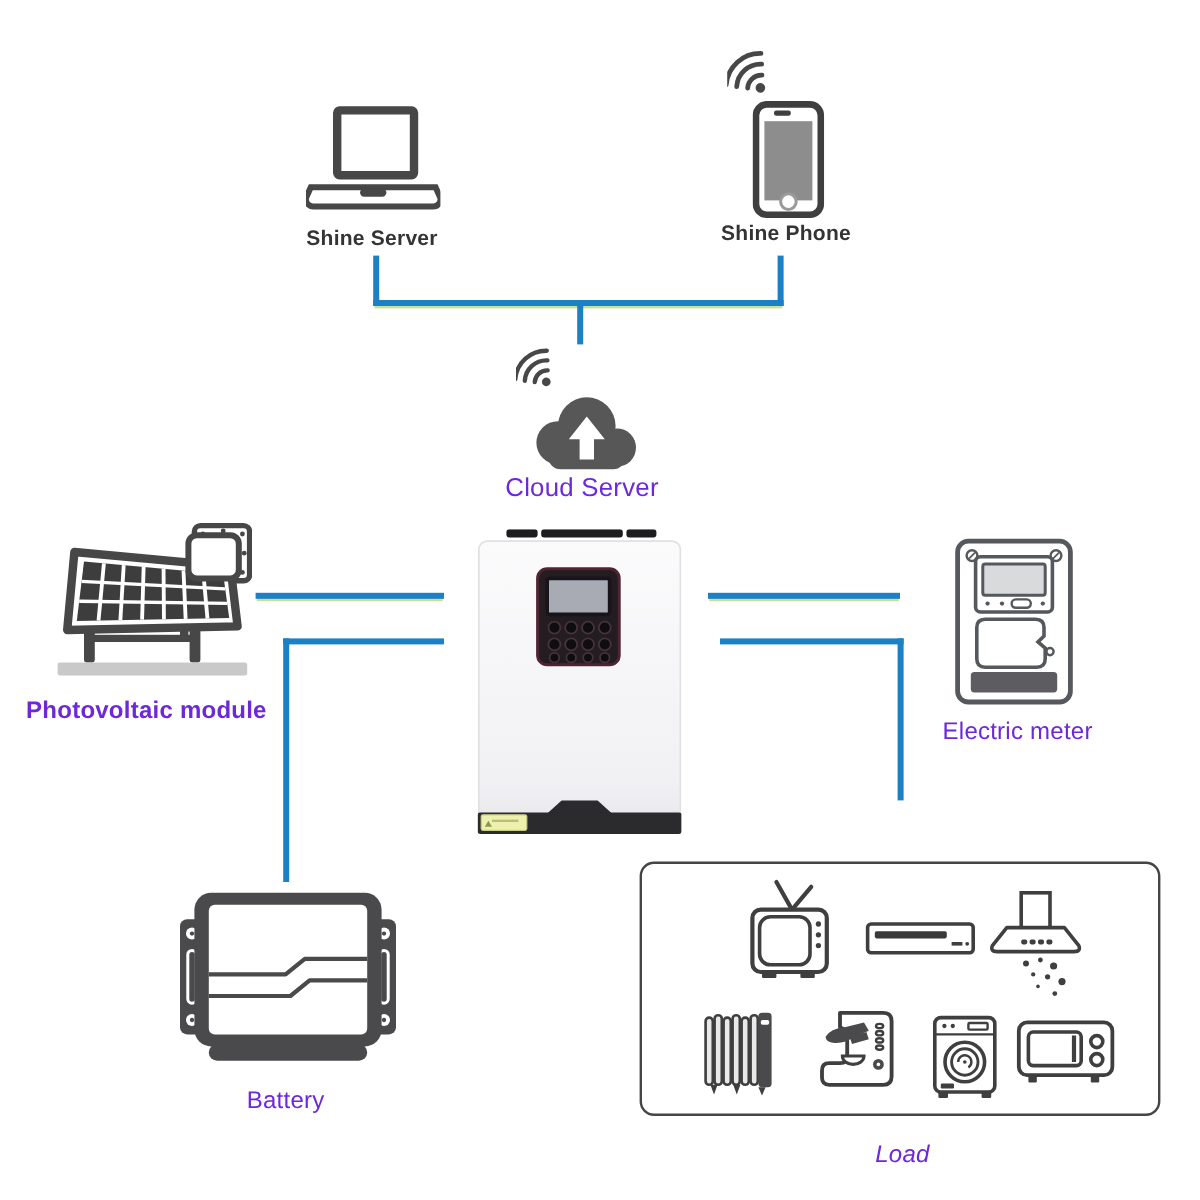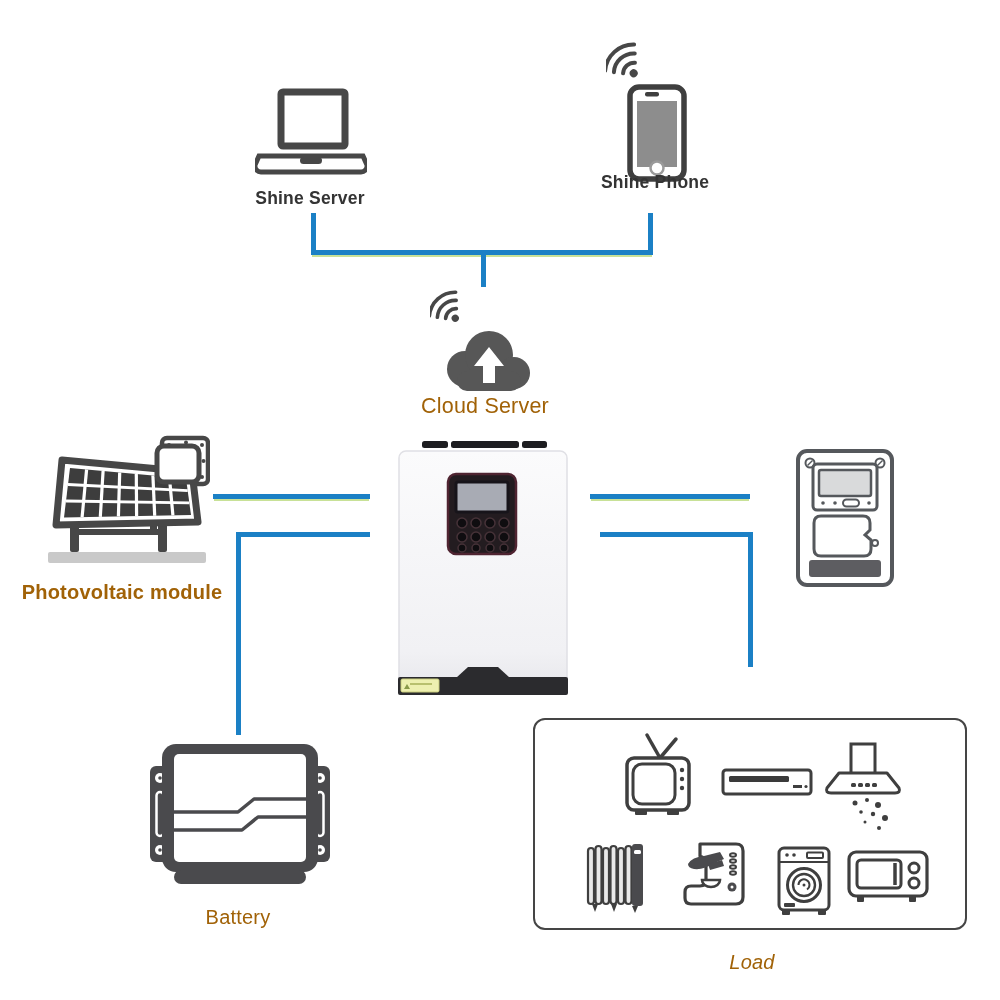--- a/index.html
+++ b/index.html
@@ -2,21 +2,21 @@
 <html><head>
 <meta charset="utf-8">
 <style>
   html,body{margin:0;padding:0;background:#ffffff;}
   #canvas{
     position:relative;width:1000px;height:980px;background:#ffffff;overflow:hidden;
     font-family:"Liberation Sans","DejaVu Sans",sans-serif;
   }
   .abs{position:absolute;}
   .lbl{
-    position:absolute;text-align:center;color:#a16207;
+    position:absolute;text-align:center;color:#6d28d9;
     font-size:20px;letter-spacing:.2px;white-space:nowrap;
   }
   .lbl.bold{font-weight:bold;font-size:17.5px;color:#343434;}
   .lbl.big{font-size:21.5px;}
   .conn{position:absolute;background:#1b80c5;}
   .conn.h{height:5px;}
   .conn.v{width:5px;}
   .conn.accent{box-shadow:0 3px 0 -1px rgba(154,200,66,.55);}
   svg{display:block;}
   .loadbox{
@@ -49,21 +49,21 @@
     </svg>
   </div>
   <div class="abs" style="left:627px;top:84px;">
     <svg width="60" height="98" viewBox="0 0 60 98">
       <rect x="3" y="3" width="54" height="92" rx="9" fill="#ffffff" stroke="#3f3f3f" stroke-width="5.5"></rect>
       <rect x="18" y="8" width="14" height="4.5" rx="2" fill="#3f3f3f"></rect>
       <rect x="10" y="17" width="40" height="66" fill="#8d8d8d"></rect>
       <circle cx="30" cy="84" r="6.5" fill="#ffffff" stroke="#9a9a9a" stroke-width="2.5"></circle>
     </svg>
   </div>
-  <div class="lbl bold" style="left:565px;top:172px;width:180px;">Shine Phone</div>
+  <div class="lbl bold" style="left:565px;top:184px;width:180px;">Shine Phone</div>
 
   <div class="conn v" style="left:311px;top:213px;height:42px;"></div>
   <div class="conn v" style="left:648px;top:213px;height:42px;"></div>
   <div class="conn h accent" style="left:311px;top:250px;width:342px;"></div>
   <div class="conn v" style="left:481px;top:255px;height:32px;"></div>
 
   <div class="abs" style="left:430px;top:290px;">
     <svg width="42" height="38" viewBox="0 0 46 42">
       <g transform="rotate(-42 23 26)" fill="none" stroke="#474747" stroke-width="4" stroke-linecap="round">
         <circle cx="23" cy="33" r="4" fill="#474747" stroke="none"></circle>
@@ -189,20 +189,21 @@
         <circle cx="28" cy="55" r="1.8"></circle>
           <circle cx="40" cy="55" r="1.8"></circle>
           <circle cx="74" cy="55" r="1.8"></circle>
       </g>
       <rect x="48" y="51.5" width="16" height="7" rx="3.5" fill="#ffffff" stroke="#55585c" stroke-width="2"></rect>
       <path d="M26 68 H68 Q75 68 75 75 V82 L70 87 L76 92 V101 Q76 108 69 108 H26 Q19 108 19 101 V75 Q19 68 26 68 Z" fill="#ffffff" stroke="#55585c" stroke-width="3"></path>
       <circle cx="80" cy="95" r="3" fill="#ffffff" stroke="#55585c" stroke-width="2"></circle>
       <rect x="14" y="112" width="72" height="17" rx="3" fill="#5d5d61"></rect>
     </svg>
   </div>
+  <div class="lbl" style="left:758px;top:599px;width:180px;">Electric meter</div>
 
   <div class="abs" style="left:150px;top:740px;">
     <svg width="180" height="150" viewBox="0 0 180 150">
       <rect x="0" y="26" width="20" height="96" rx="6" fill="#4a4a4d"></rect>
       <rect x="160" y="26" width="20" height="96" rx="6" fill="#4a4a4d"></rect>
       <g fill="#ffffff">
         <circle cx="10" cy="38" r="5"></circle>
           <circle cx="10" cy="110" r="5"></circle>
         <circle cx="170" cy="38" r="5"></circle>
           <circle cx="170" cy="110" r="5"></circle>

